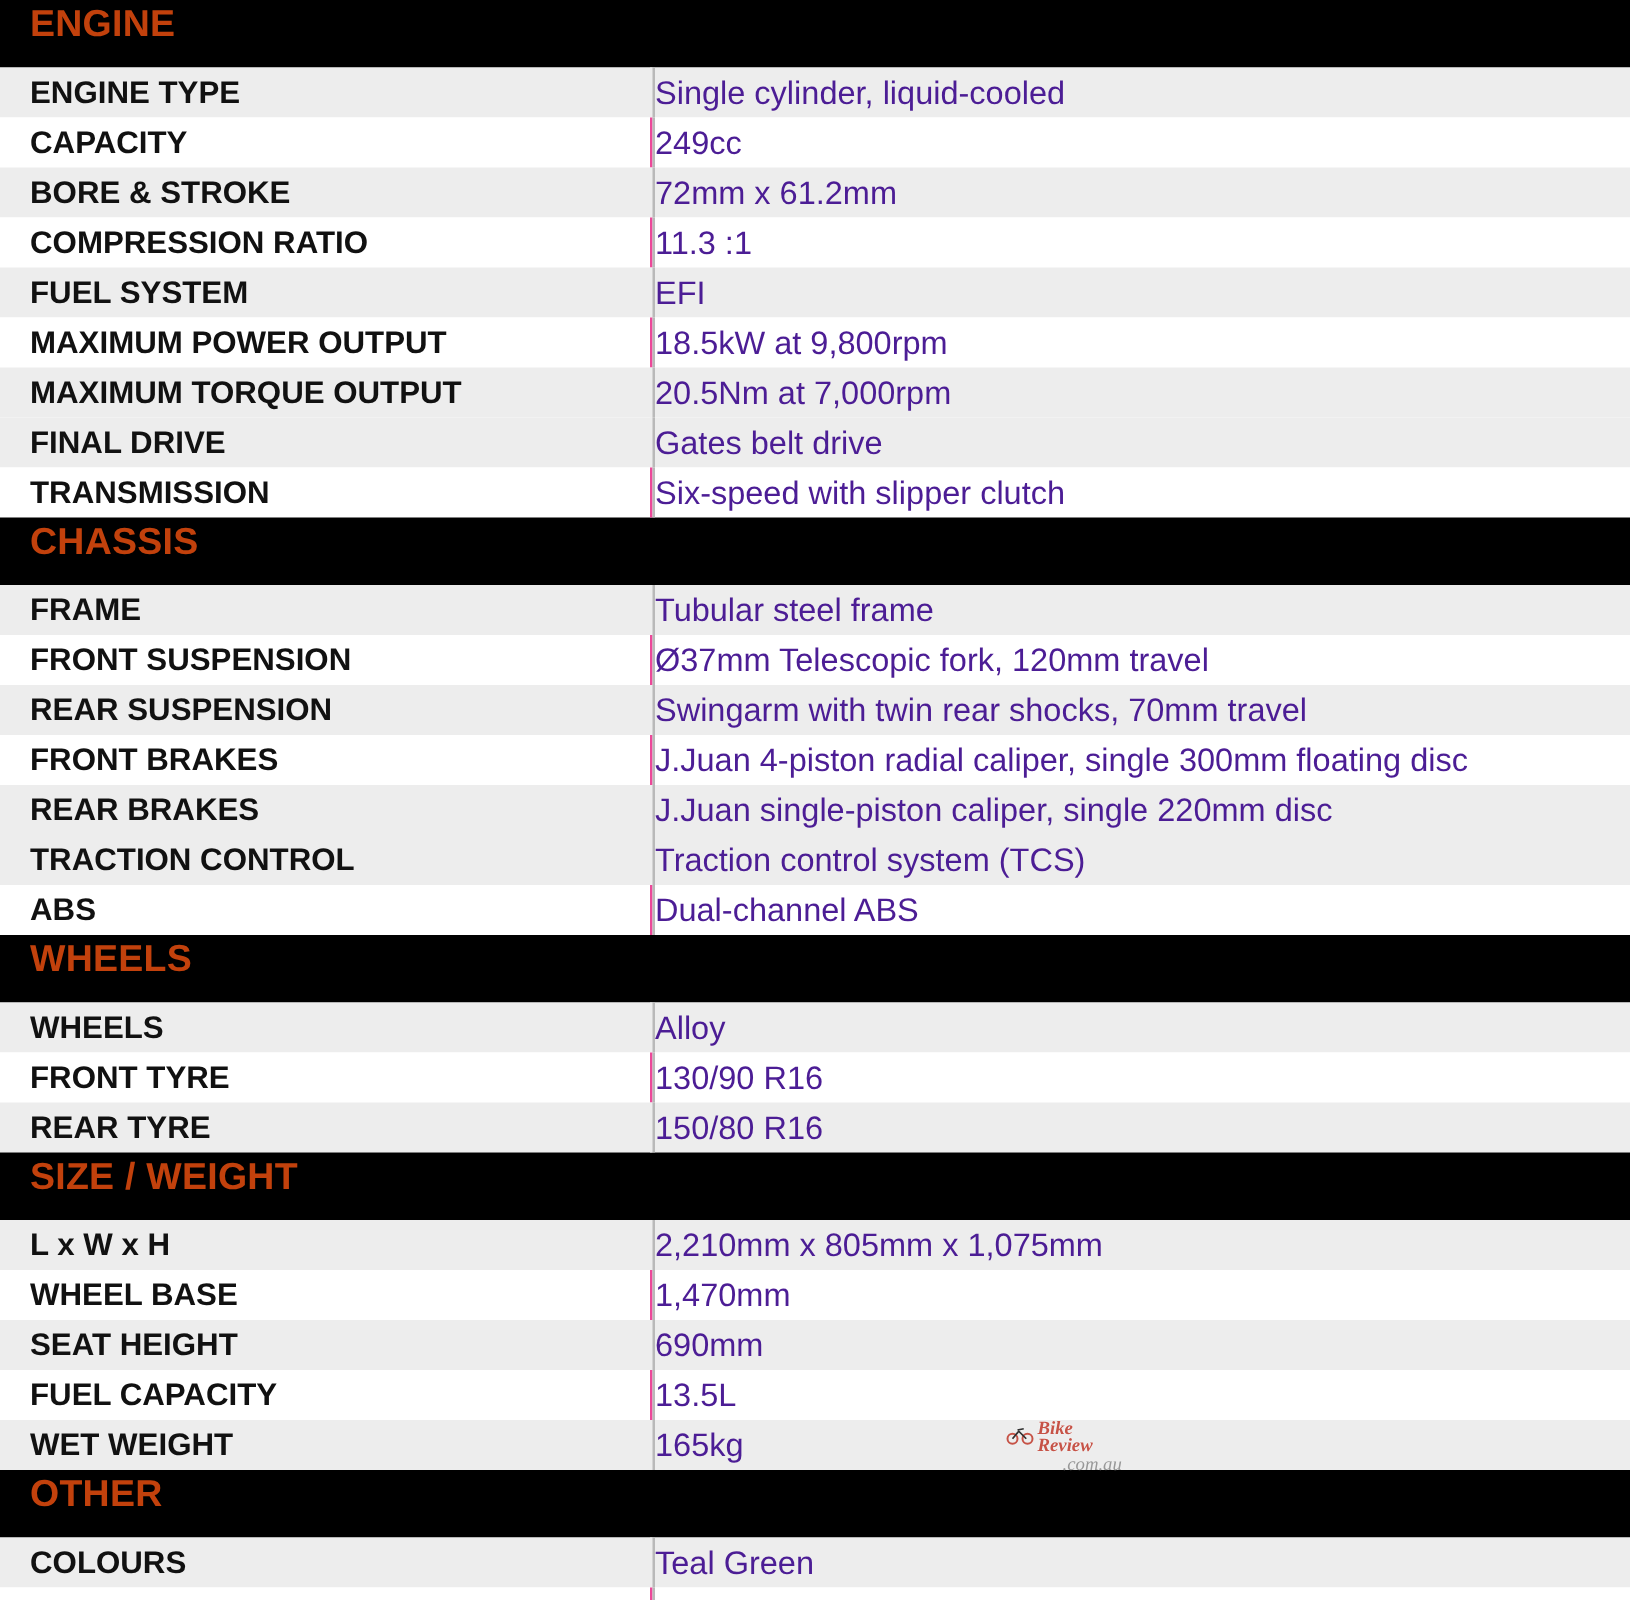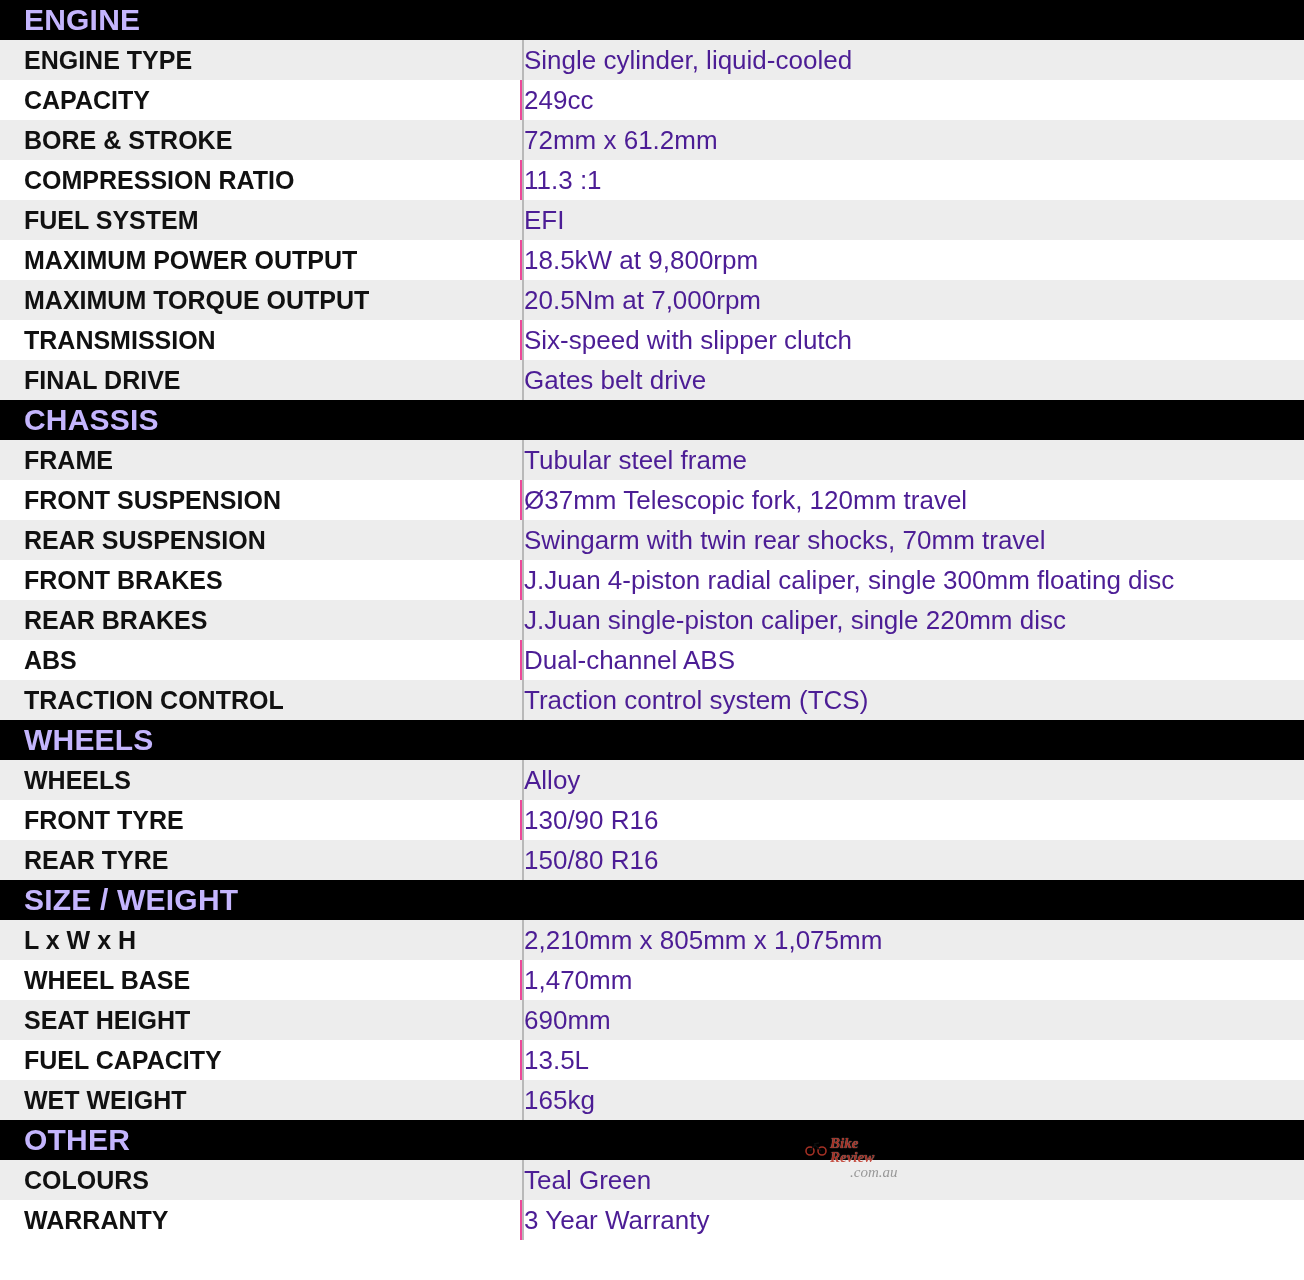--- a/index.html
+++ b/index.html
@@ -16,25 +16,25 @@
     position: relative;
   }
   .spec-sheet {
     width: 1304px;
     height: 1280px;
     background: #fff;
     position: relative;
   }
   .section-header {
     background: #000000;
-    color: #c4b5fd;
+    color: #c2410c;
     font-weight: bold;
     font-size: 30px;
     letter-spacing: 0.2px;
-    height: 40px;
+    height: 54px;
     line-height: 40px;
     padding-left: 24px;
     width: 100%;
     white-space: nowrap;
     overflow: hidden;
   }
   .row {
     display: flex;
     width: 100%;
     height: 40px;
@@ -131,28 +131,28 @@
     <div class="value">EFI</div>
   </div>
   <div class="row">
     <div class="label">MAXIMUM POWER OUTPUT</div>
     <div class="value">18.5kW at 9,800rpm</div>
   </div>
   <div class="row alt">
     <div class="label">MAXIMUM TORQUE OUTPUT</div>
     <div class="value">20.5Nm at 7,000rpm</div>
   </div>
+  <div class="row alt">
+    <div class="label">FINAL DRIVE</div>
+    <div class="value">Gates belt drive</div>
+  </div>
   <div class="row">
     <div class="label">TRANSMISSION</div>
     <div class="value">Six-speed with slipper clutch</div>
   </div>
-  <div class="row alt">
-    <div class="label">FINAL DRIVE</div>
-    <div class="value">Gates belt drive</div>
-  </div>
 
   <div class="section-header">CHASSIS</div>
   <div class="row alt">
     <div class="label">FRAME</div>
     <div class="value">Tubular steel frame</div>
   </div>
   <div class="row">
     <div class="label">FRONT SUSPENSION</div>
     <div class="value">Ø37mm Telescopic fork, 120mm travel</div>
   </div>
@@ -161,27 +161,27 @@
     <div class="value">Swingarm with twin rear shocks, 70mm travel</div>
   </div>
   <div class="row">
     <div class="label">FRONT BRAKES</div>
     <div class="value">J.Juan 4-piston radial caliper, single 300mm floating disc</div>
   </div>
   <div class="row alt">
     <div class="label">REAR BRAKES</div>
     <div class="value">J.Juan single-piston caliper, single 220mm disc</div>
   </div>
+  <div class="row alt">
+    <div class="label">TRACTION CONTROL</div>
+    <div class="value">Traction control system (TCS)</div>
+  </div>
   <div class="row">
     <div class="label">ABS</div>
     <div class="value">Dual-channel ABS</div>
-  </div>
-  <div class="row alt">
-    <div class="label">TRACTION CONTROL</div>
-    <div class="value">Traction control system (TCS)</div>
   </div>
 
   <div class="section-header">WHEELS</div>
   <div class="row alt">
     <div class="label">WHEELS</div>
     <div class="value">Alloy</div>
   </div>
   <div class="row">
     <div class="label">FRONT TYRE</div>
     <div class="value">130/90 R16</div>

